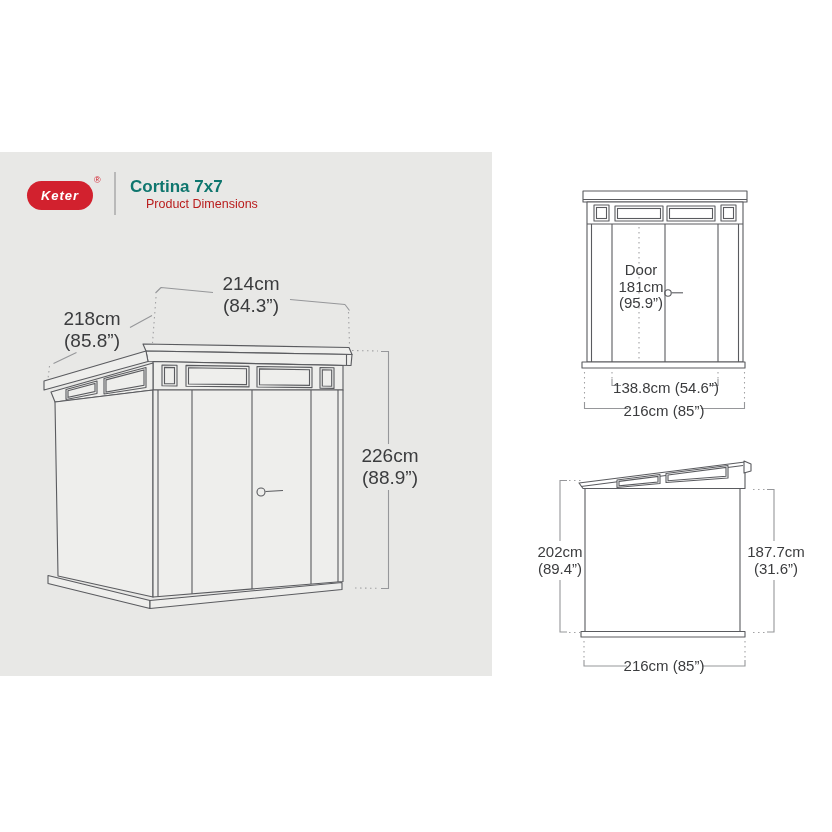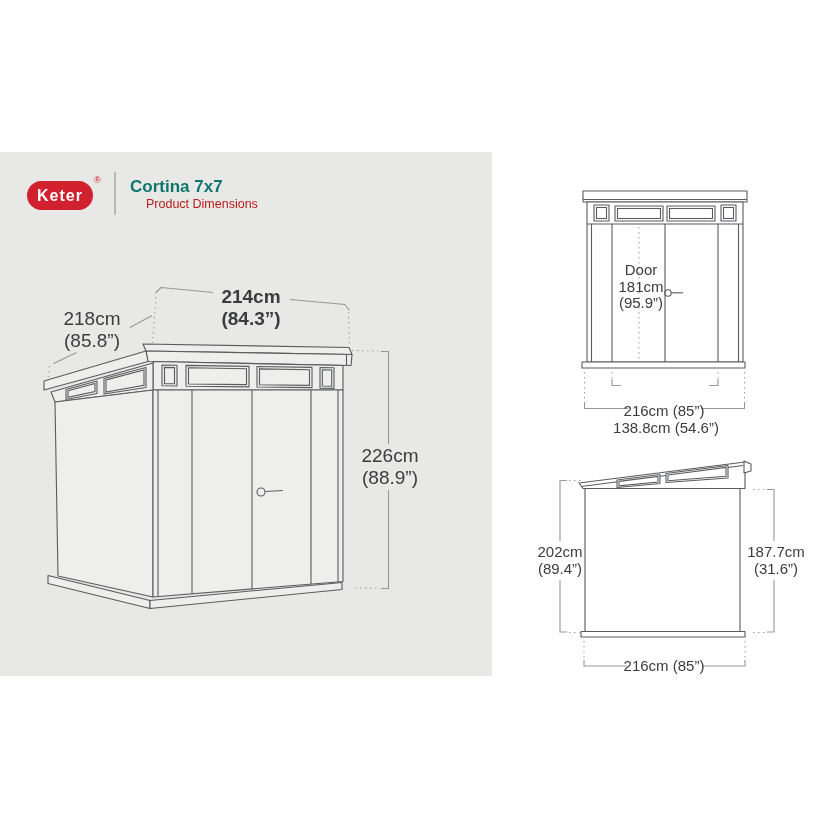--- a/index.html
+++ b/index.html
@@ -6,21 +6,21 @@
   .stage{
     position:relative;width:832px;height:832px;background:#ffffff;overflow:hidden;
     font-family:"Liberation Sans",sans-serif;color:#3e3f41;
   }
   .gray-panel{position:absolute;left:0;top:152px;width:492px;height:524px;background:#e8e8e6;}
   
   .logo-pill{
     position:absolute;left:27px;top:181px;width:66px;height:29px;border-radius:15px;
     display:flex;align-items:center;justify-content:center;
   }
-  .logo-text{color:#ffffff;font-weight:bold;font-size:16px;letter-spacing:1px;}
+  .logo-text{color:#ffffff;font-weight:bold;font-size:13px;letter-spacing:1px;font-style:italic;}
   .reg-mark{position:absolute;left:94px;top:175px;font-size:9px;}
   .divider{position:absolute;left:114px;top:172px;width:2px;height:43px;background:#b9b9b9;}
   .title{position:absolute;left:130px;top:177px;font-size:17px;font-weight:bold;color:#0f766e;}
   .subtitle{position:absolute;left:146px;top:197px;font-size:12.5px;color:#b91c1c;}
   
   .dim{position:absolute;transform:translate(-50%,-50%);text-align:center;white-space:nowrap;color:#3b3c3e;}
   .dim-lg{font-size:19px;line-height:22px;}
   .dim-sm{font-size:15px;line-height:16.5px;}
   .footer-text{position:absolute;left:25px;top:661px;transform:translateY(-50%);font-size:13px;color:#454547;white-space:nowrap;}
   svg{position:absolute;overflow:visible;}
@@ -92,21 +92,21 @@
       <path class="dimln" d="M161,287.5 L213,292.5 M161,287.5 L155.5,293"></path>
       <path class="dimln" d="M290,299.5 L345,304.5 M345,304.5 L349.5,310.5"></path>
       <path class="dot" d="M156,297 L152.5,343 M348.5,312 L349.5,345"></path>
       <path class="dimln" d="M130,327.5 L152,315.5 M53.5,363.5 L76.5,352.5"></path>
       <path class="dot" d="M49.5,366 L48,379"></path>
       <path class="dimln" d="M381,351.5 L388.5,351.5 L388.5,444 M388.5,490 L388.5,588.5 L381,588.5"></path>
       <path class="dot" d="M352,350.5 L378,351 M355,588 L378,588.3"></path>
     </g>
   </svg>
 
-  <div class="dim dim-lg" style="left:251px;top:308px;font-weight:bold;">
+  <div class="dim dim-lg" style="left:251px;top:295px;">
     <div>214cm</div>
     <div>(84.3”)</div>
   </div>
   <div class="dim dim-lg" style="left:92px;top:330px;">
     <div>218cm</div>
     <div>(85.8”)</div>
   </div>
   <div class="dim dim-lg" style="left:390px;top:467px;">
     <div>226cm</div>
     <div>(88.9”)</div>
@@ -146,21 +146,21 @@
       <path class="dimln" d="M612,379 L612,385.5 L621,385.5 M718,379 L718,385.5 L709,385.5"></path>
       <path class="dimln" d="M584.5,402 L584.5,408.5 L628,408.5 M744.5,402 L744.5,408.5 L701,408.5"></path>
     </g>
   </svg>
 
   <div class="dim dim-sm" style="left:641px;top:287px;">
     <div>Door</div>
     <div>181cm</div>
     <div>(95.9”)</div>
   </div>
-  <div class="dim dim-sm" style="left:666px;top:388px;margin-top:40px;">138.8cm (54.6”)</div>
+  <div class="dim dim-sm" style="left:666px;top:388px;">138.8cm (54.6”)</div>
   <div class="dim dim-sm" style="left:664px;top:411px;">216cm (85”)</div>
 
   <svg style="left:540px;top:450px" width="292" height="230" viewBox="540 450 292 230">
     <g>
       <polygon class="shed-w" points="579,483 745,462 745,488.5 583,488.5"></polygon>
       <polygon class="shed-w" points="744,461 751,464 751,471 744,473"></polygon>
       <line class="ln" x1="581" y1="486.5" x2="743" y2="465.5"></line>
       <polygon class="shed-w" points="617,480 660,474.5 660,483.5 617,487.5"></polygon>
       <polygon class="ln" points="619,481.4 658,476.4 658,482 619,485.8"></polygon>
       <polygon class="shed-w" points="666,473.5 728,465.5 728,478 666,482.5"></polygon>

